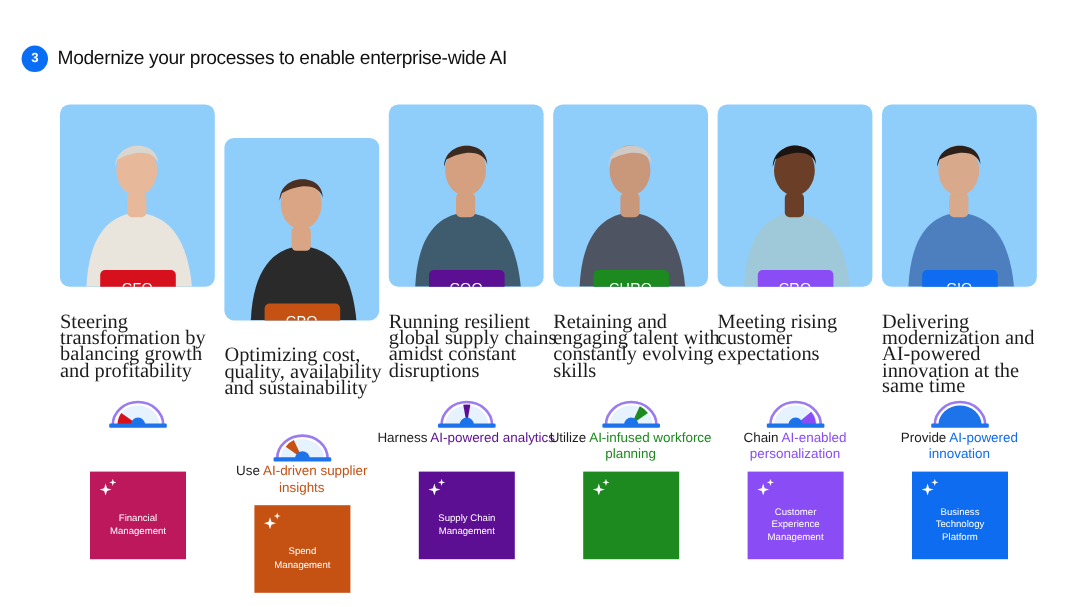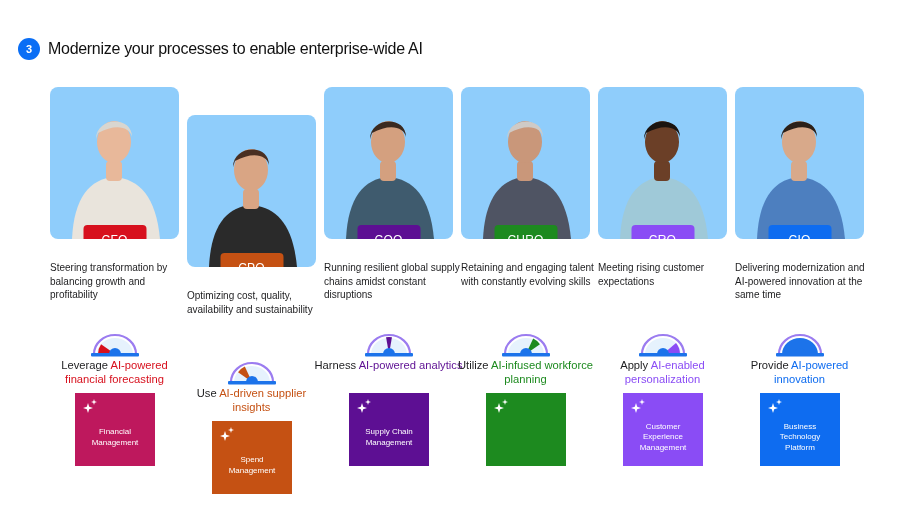--- a/index.html
+++ b/index.html
@@ -10,21 +10,21 @@
   .step-badge { width: 22px; height: 22px; border-radius: 50%; background: #0a6ef5; color: #fff;
     font-size: 11px; font-weight: bold; display: flex; align-items: center; justify-content: center; }
   .page-title { font-size: 16px; font-weight: normal; color: #111; letter-spacing: -0.3px; }
 
   .col { position: absolute; top: 87px; width: 129px; }
   .photo { position: relative; width: 129px; height: 152px; background: #8fcdfb; border-radius: 8px; overflow: hidden; }
   .photo svg { position: absolute; left: 0; top: 0; }
   .role-badge { position: absolute; top: 138px; left: 50%; transform: translateX(-50%);
     width: 63px; height: 30px; border-radius: 4px; color: #fff; font-size: 12px;
     display: flex; align-items: center; justify-content: center; letter-spacing: 0.2px; }
-  .desc { position: absolute; top: 174px; left: 0; width: 140px; font-size: 10px; line-height: 13.5px; color: #1d1d1f; }
+  .desc { position: absolute; top: 174px; left: 0; width: 140px; font-size: 17px; line-height: 13.5px; color: #1d1d1f; font-family: Liberation Serif, serif; }
 
   .gauge { position: absolute; top: 246px; left: 50%; transform: translateX(-50%); width: 50px; height: 24px; }
   .headline { position: absolute; top: 272px; left: -10px; width: 149px; text-align: center; font-size: 11.2px; line-height: 13.5px; color: #1d1d1f; }
   .headline .hl { }
 
   .tile { position: absolute; top: 306px; left: 25px; width: 80px; height: 73px; color: #fff; }
   .tile .spark { position: absolute; left: 8px; top: 6px; width: 14px; height: 14px; }
   .tile .tile-label { position: absolute; left: 0; right: 0; top: 22px; bottom: 6px; display: flex; align-items: center; justify-content: center; text-align: center; font-size: 8px; line-height: 10.5px; padding: 0 6px; }
 </style>
 </head>
@@ -49,23 +49,20 @@
       <div class="desc">Steering transformation by balancing growth and profitability</div>
 
       <svg class="gauge" viewBox="0 0 50 24">
         <path d="M4 21 A21 19 0 0 1 46 21" fill="none" stroke="#9b7cf0" stroke-width="2.2"></path>
         <path d="M7 21 A18 16 0 0 1 43 21 Z" fill="#e6f2fd"></path>
         <path d="M25,21 L8.00,21.00 A17,17 0 0 1 11.07,11.25 Z" fill="#d7101d"></path>
         <path d="M19 21 A6 6 0 0 1 31 21 Z" fill="#1c73ea"></path>
         <rect x="1" y="20" width="48" height="3.5" rx="1" fill="#1c73ea"></rect>
       </svg>
 
-      <div class="headline">
-        <span>Leverage </span><span class="hl" style="color:#d7101d">AI-powered financial forecasting</span>
-      </div>
 
       <div class="tile" style="background:#be185d">
         <svg class="spark" viewBox="0 0 14 14">
           <path d="M5 4 L6.2 7.8 L10 9 L6.2 10.2 L5 14 L3.8 10.2 L0 9 L3.8 7.8 Z" fill="#fff"></path>
           <path d="M11 0 L11.7 2.3 L14 3 L11.7 3.7 L11 6 L10.3 3.7 L8 3 L10.3 2.3 Z" fill="#fff"></path>
         </svg>
         <div class="tile-label">Financial Management</div>
       </div>
     </div>
     <div class="col" style="left: 187px; margin-top: 28px;">
@@ -177,21 +174,21 @@
 
       <svg class="gauge" viewBox="0 0 50 24">
         <path d="M4 21 A21 19 0 0 1 46 21" fill="none" stroke="#9b7cf0" stroke-width="2.2"></path>
         <path d="M7 21 A18 16 0 0 1 43 21 Z" fill="#e6f2fd"></path>
         <path d="M25,21 L38.02,10.07 A17,17 0 0 1 42.00,21.00 Z" fill="#8a4cf5"></path>
         <path d="M19 21 A6 6 0 0 1 31 21 Z" fill="#1c73ea"></path>
         <rect x="1" y="20" width="48" height="3.5" rx="1" fill="#1c73ea"></rect>
       </svg>
 
       <div class="headline">
-        <span>Apply </span><span class="hl" style="color:#8a4cf5">AI-enabled personalization</span>
+        <span>Chain </span><span class="hl" style="color:#8a4cf5">AI-enabled personalization</span>
       </div>
 
       <div class="tile" style="background:#8a4cf5">
         <svg class="spark" viewBox="0 0 14 14">
           <path d="M5 4 L6.2 7.8 L10 9 L6.2 10.2 L5 14 L3.8 10.2 L0 9 L3.8 7.8 Z" fill="#fff"></path>
           <path d="M11 0 L11.7 2.3 L14 3 L11.7 3.7 L11 6 L10.3 3.7 L8 3 L10.3 2.3 Z" fill="#fff"></path>
         </svg>
         <div class="tile-label">Customer Experience Management</div>
       </div>
     </div>

